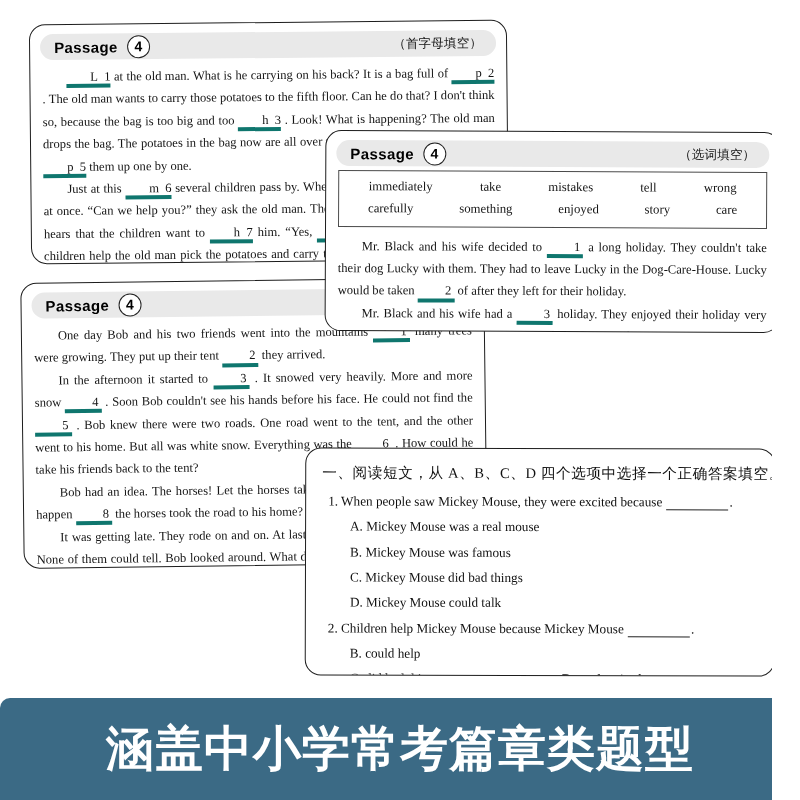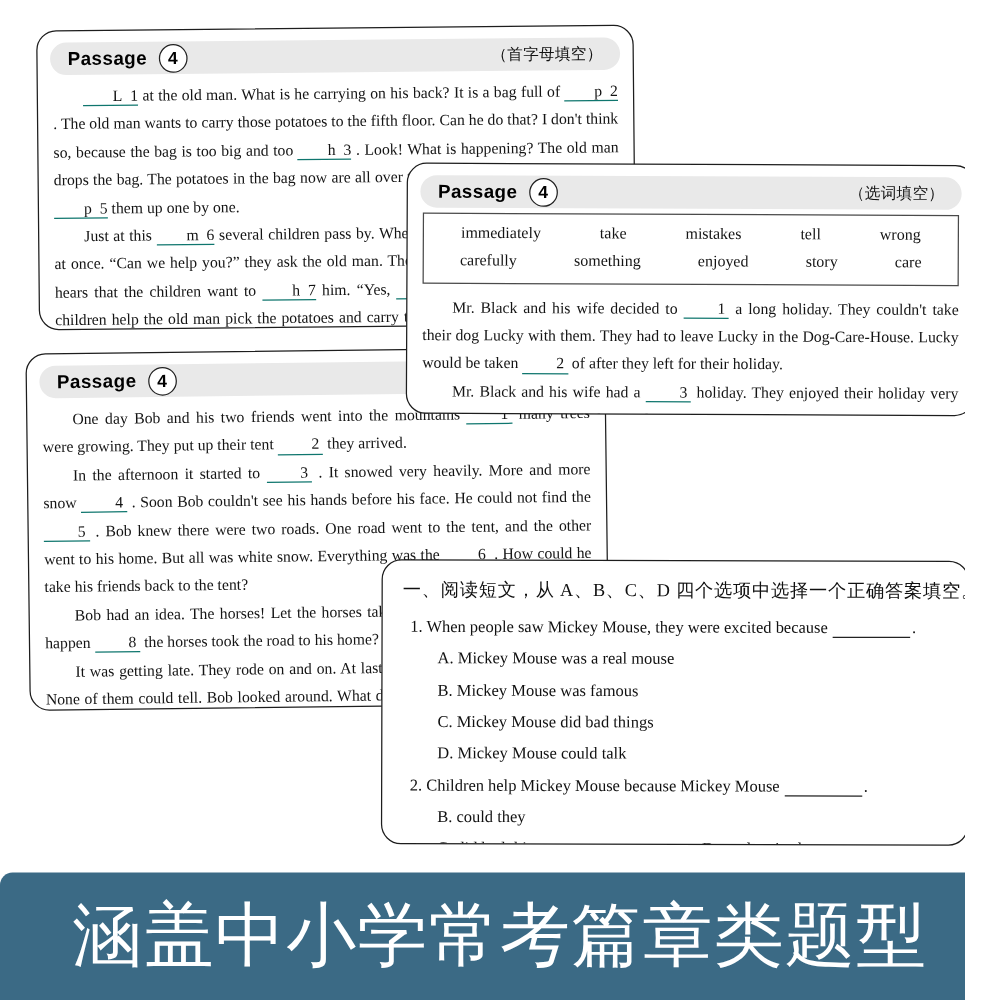--- a/index.html
+++ b/index.html
@@ -80,21 +80,21 @@
     font-size: 12.6px;
     line-height: 1.78;
     color: #141414;
     text-align: justify;
     text-justify: inter-word;
   }
   .passage p { margin: 0; }
   .passage p.indent { text-indent: 1.9em; }
   .lb {
     display: inline-block;
-    border-bottom: 1px solid #0f766e;
+    border-bottom: 4px solid #0f766e;
     min-width: 30px;
     text-align: center;
     line-height: 1.05;
   }
   .wcount {
     background: #e4e4e4;
     padding: 0 2px;
   }
 
   
@@ -180,22 +180,22 @@
     width: 800px; height: 102px;
     background: #3b6a85;
     border-radius: 10px 10px 0 0;
     display: flex;
     align-items: center;
     justify-content: center;
     z-index: 10;
   }
   #banner .banner-text {
     font-family: "Liberation Sans", sans-serif;
-    font-weight: normal;
-    font-size: 56px;
+    font-weight: bold;
+    font-size: 48px;
     color: #ffffff;
     letter-spacing: 1px;
     white-space: nowrap;
   }
 </style>
 </head>
 <body>
 
 <div id="stage">
 
@@ -310,21 +310,21 @@
       <div class="opt">B. Mickey Mouse was famous</div>
       <div class="opt">C. Mickey Mouse did bad things</div>
       <div class="opt">D. Mickey Mouse could talk</div>
 
       <div class="q">
         <span>2.</span>
         <span>Children help Mickey Mouse because Mickey Mouse</span>
         <span class="longblank">&nbsp;</span><span>.</span>
       </div>
       <div class="opt-row">
-        <div>B. could they</div>
+        <div>B. could help</div>
       </div>
       <div class="opt-row">
         <div class="opt-a">C. did bad things</div>
         <div>D. made mistakes</div>
       </div>
     </div>
   </div>
 
   <div id="banner" style="background: rgb(59, 106, 133);">
     <span class="banner-text" style="color: rgb(255, 255, 255);">涵盖中小学常考篇章类题型</span>

